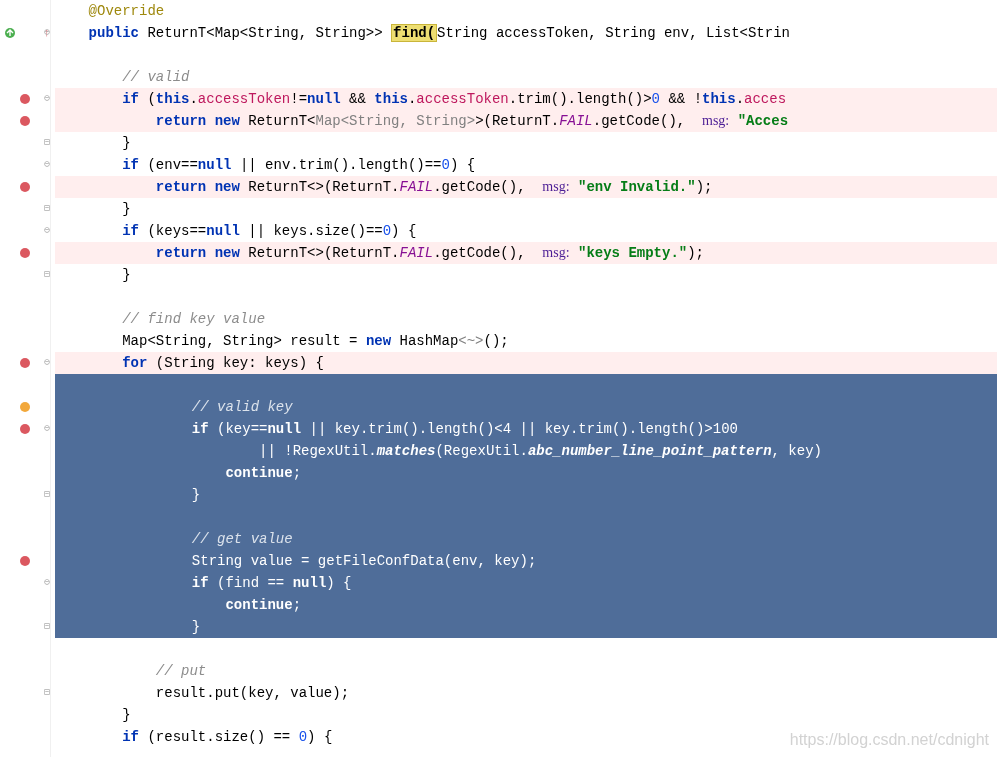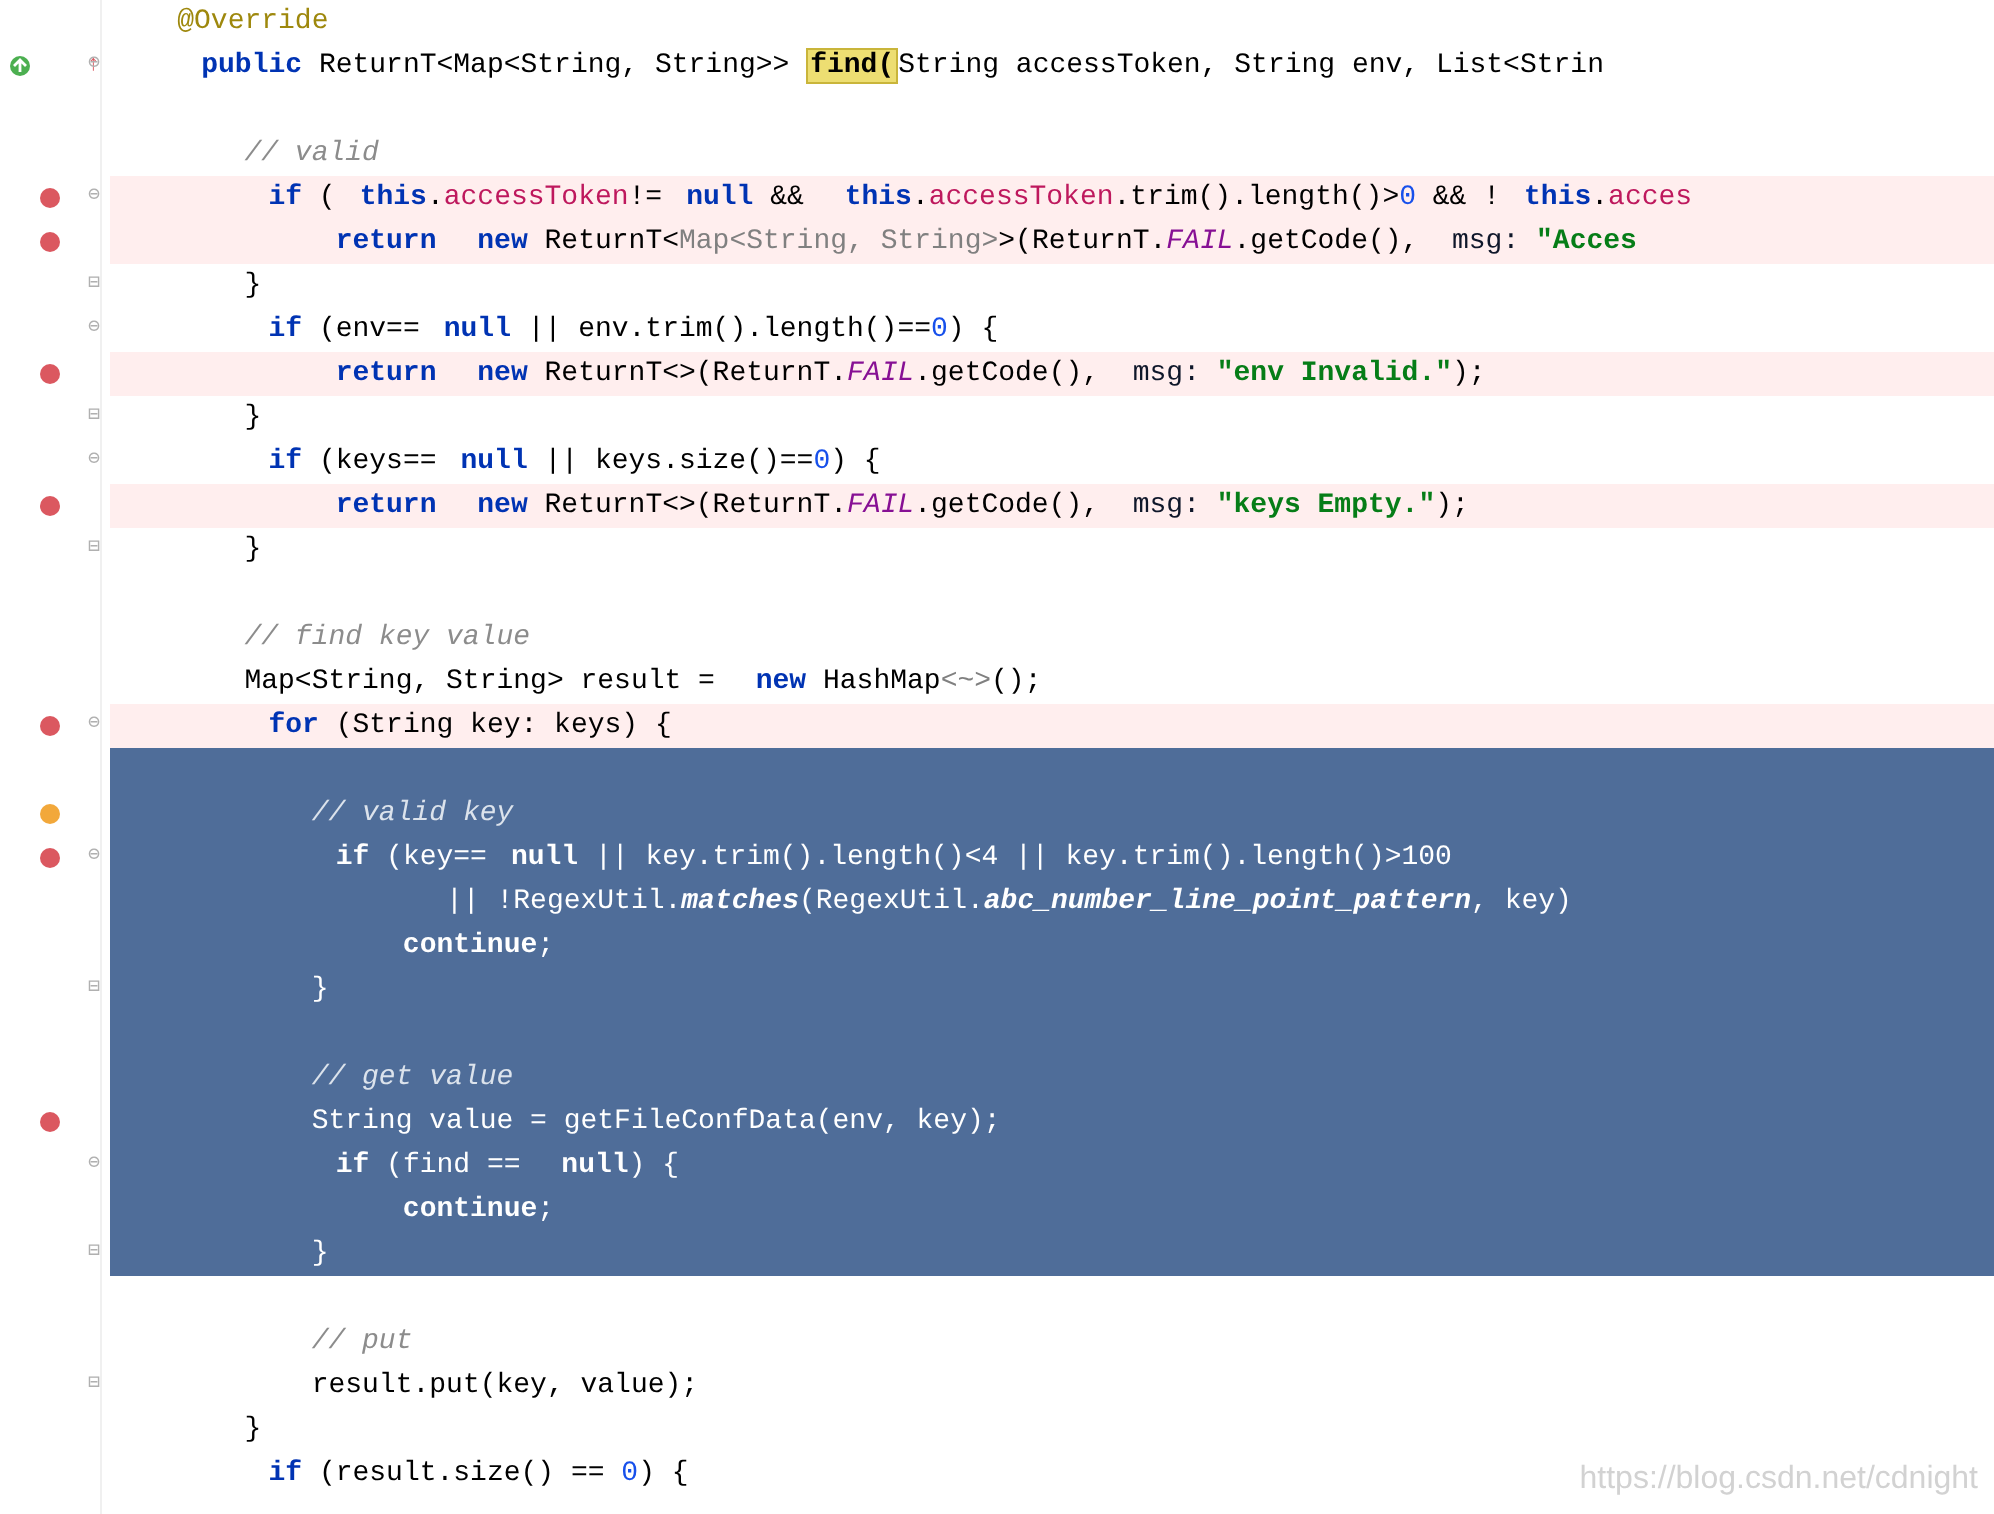--- a/index.html
+++ b/index.html
@@ -42,33 +42,33 @@
     left:55px;
     top:0;
     right:0;
   }
   .line {
     height:22px;
     white-space: pre;
     position:relative;
   }
   .hl-bp { background:#ffeeee; }
-  .hl-sel { background:#4f6d99;color:#ffffff; }
+  .hl-sel { background:#4f6d99;color:#ffffff;padding-left:36px; }
   .hl-sel .kw, .hl-sel .type, .hl-sel .str, .hl-sel .num, .hl-sel .comment, .hl-sel .fn, .hl-sel .const, .hl-sel .hint, .hl-sel .field {
     color:#ffffff !important;
   }
   .hl-sel .comment { font-style:italic;color:#dce3ec !important; }
   .hl-sel .kw { font-weight:bold; }
   .hl-sel .fn { font-style:italic;font-weight:bold;text-align:right; }
   .hl-sel .const { font-style:italic;font-weight:bold; }
-  .kw { color:#0033b3;font-weight:bold;margin-left:12px; }
+  .kw { color:#0033b3;font-weight:bold; }
   .str { color:#067d17;font-weight:bold; }
   .num { color:#1750eb; }
   .comment { color:#8c8c8c;font-style:italic; }
-  .hint { color:#0f172a; }
+  .hint { color:#4c1d95;font-family:Liberation Serif, serif; }
   .fn { color:#000000; }
   .fn-it { font-style:italic; }
   .field { color:#be185d; }
   .anno { color:#9e880d; }
   .highlight-box { background:#edde72;border:1px solid #c9b53a;padding:0 1px;color:#000;font-weight:bold; }
   .const { color:#871094;font-style:italic; }
   .dull { color:#808080;text-align:center; }
   .watermark {
     position:absolute;
     right:8px;

